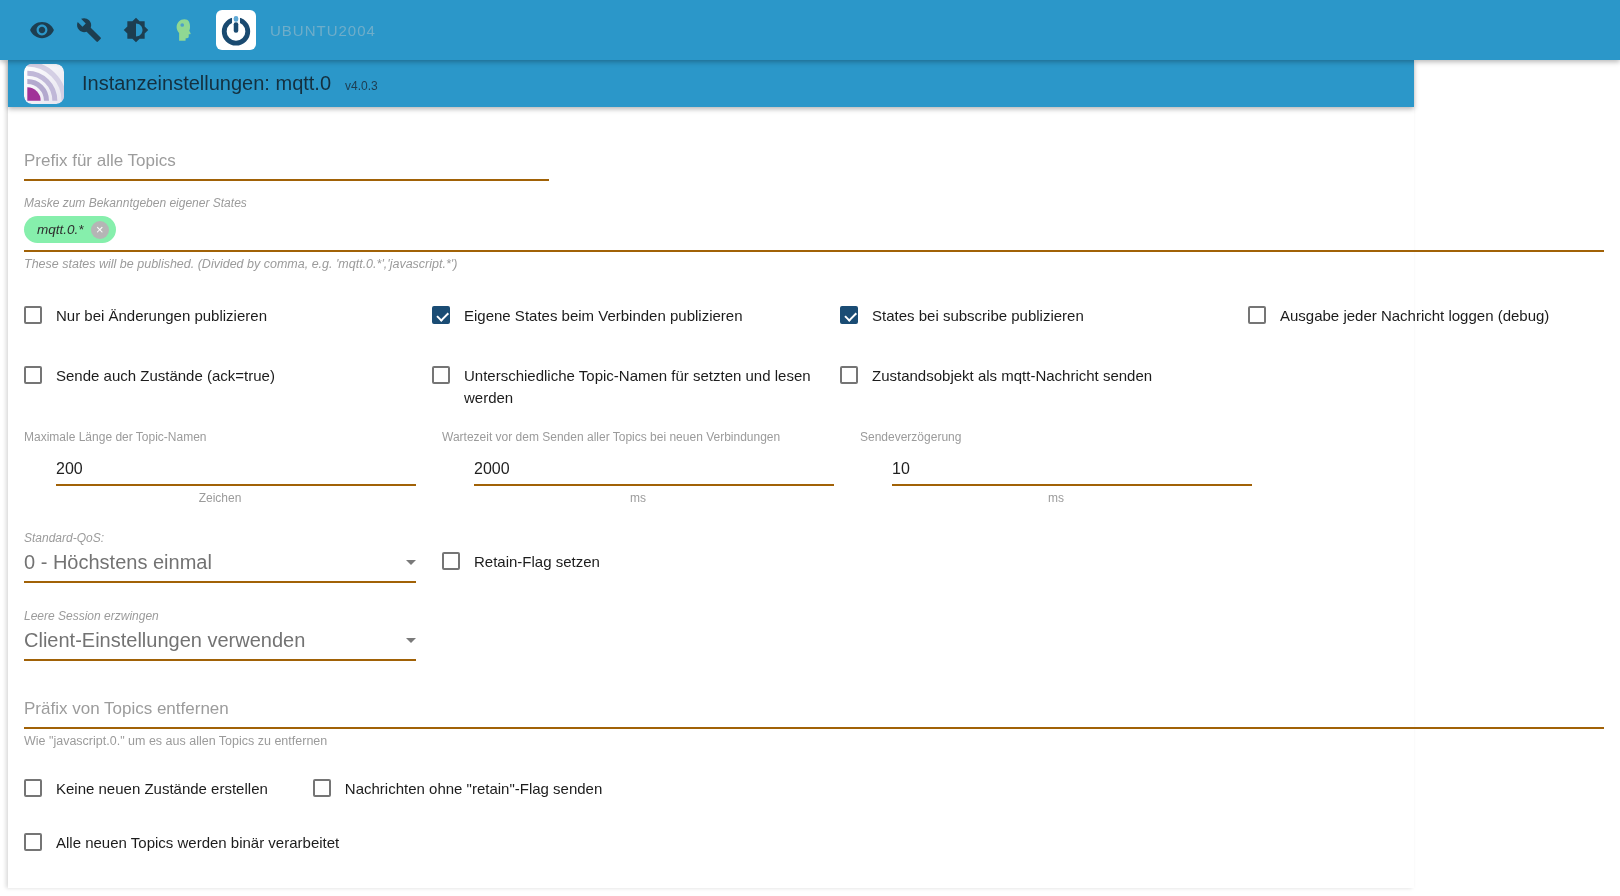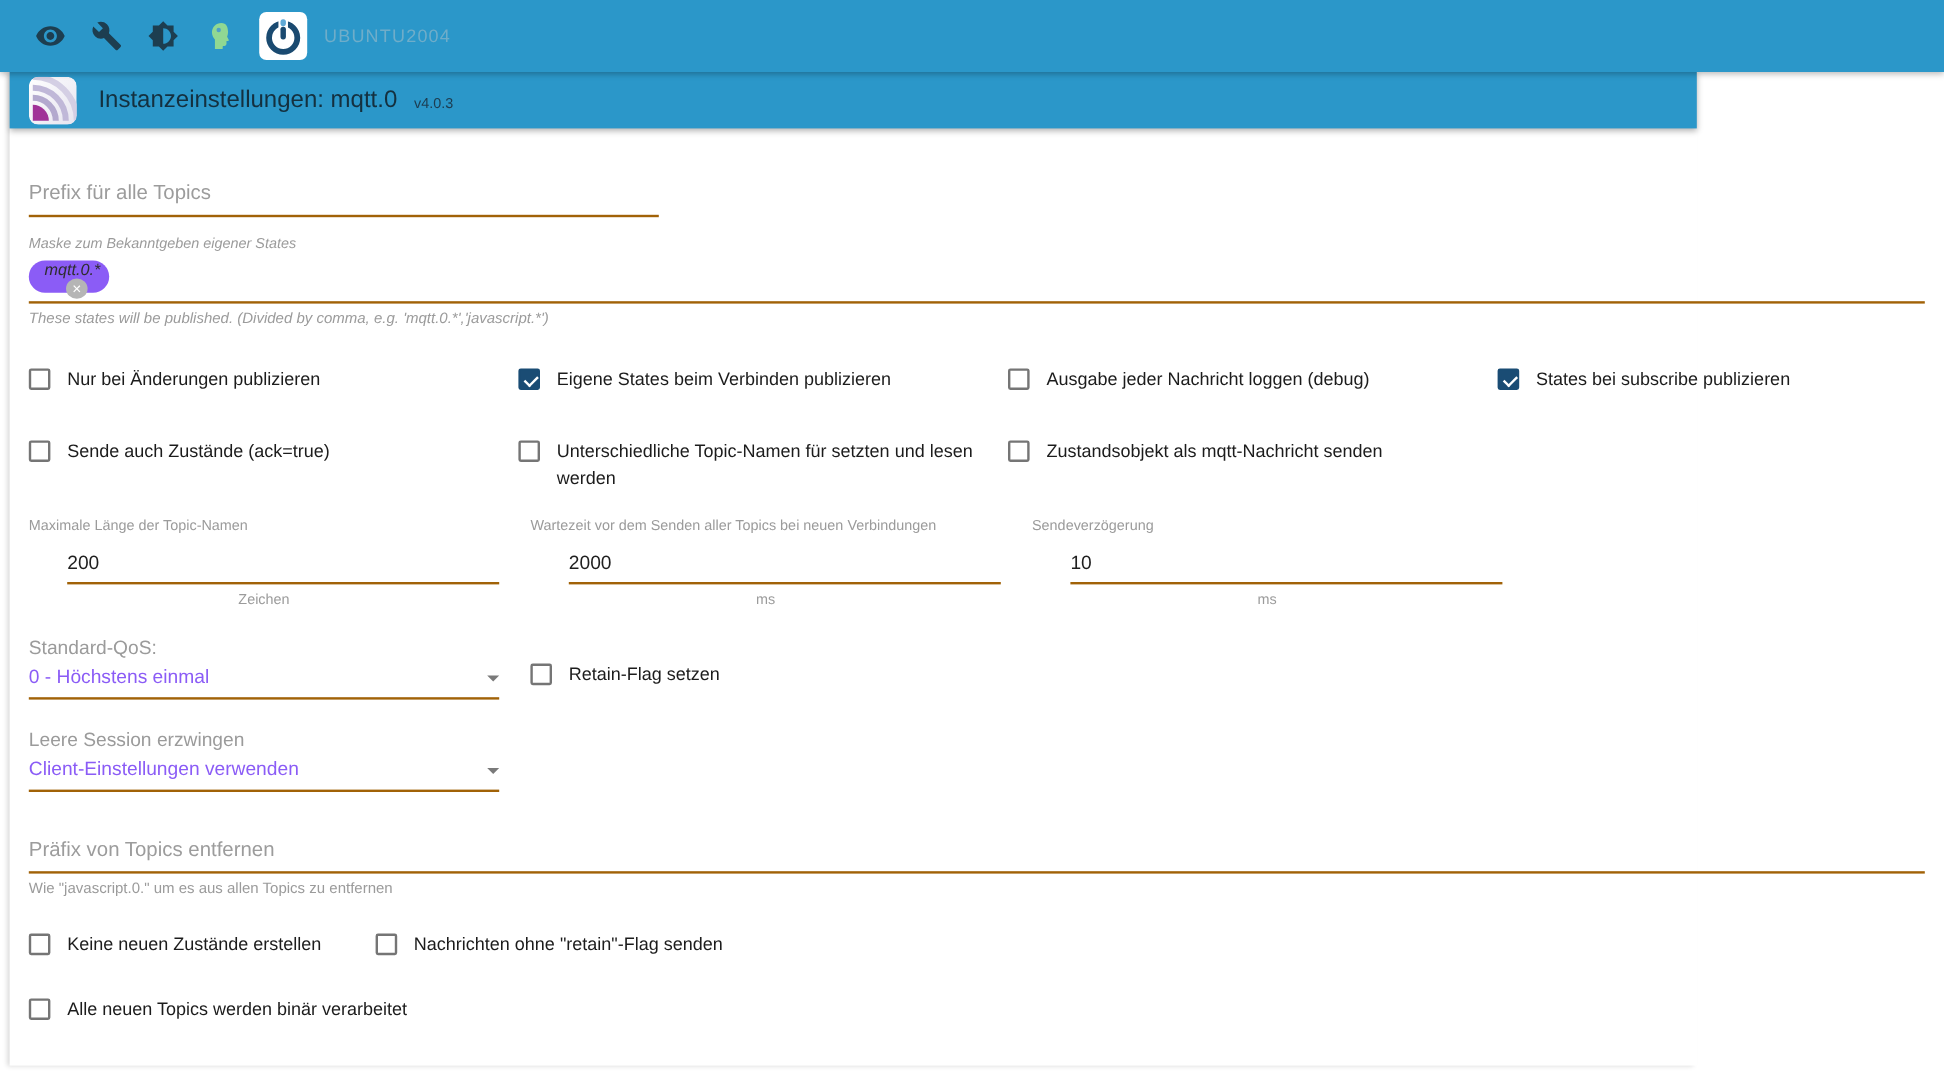--- a/index.html
+++ b/index.html
@@ -42,22 +42,22 @@
   .lbl-sm   { font-size:12px; color:#9b9b9b; }
   .helper   { font-size:12.5px; color:#9b9b9b; }
   .underl   { border-bottom:2px solid #a16207; }
 
   .big-input { margin-top:44px; width:525px; font-size:17px; color:#9c9c9c;
                padding-bottom:8px; }
   .big-input.full { width:1580px; }
 
   .mask-block { margin-top:15px;font-style:italic; }
   .chip-row { margin-top:6px; padding-bottom:7px; width:1580px; }
-  .chip { display:inline-flex; align-items:center; height:27px; background:#8b5cf6;
-          border-radius:14px; padding:0 7px 0 13px; font-size:13.5px; color:#2e2e2e;flex-direction:column; }
+  .chip { display:inline-flex; align-items:center; height:27px; background:#86efac;
+          border-radius:14px; padding:0 7px 0 13px; font-size:13.5px; color:#2e2e2e; }
   .chip-del { width:18px; height:18px; border-radius:50%; background:#b5b5b5;
               color:#fff; font-size:13px; line-height:17px; text-align:center;
               margin-left:7px; cursor:pointer; }
   .mask-block .helper { margin-top:5px; }
 
   
   .cb-grid { display:grid; grid-template-columns:408px 408px 408px 350px; }
   .cb-item { display:flex; align-items:flex-start; cursor:pointer; padding-right:26px; }
   .cb { width:18px; height:18px; border:2px solid #757575; border-radius:2px;
         flex:0 0 18px; margin-top:1px; position:relative; background:#fff; }
@@ -72,24 +72,24 @@
 
   
   .nf-grid { display:grid; grid-template-columns:418px 418px 418px; margin-top:22px; }
   .nfield { width:392px; }
   .nfield .flabel { height:30px; font-size:12px; color:#9b9b9b; line-height:1.25; }
   .fvalue { font-size:16px; color:#1f1f1f; padding-bottom:6px;margin-left:32px; }
   .funit  { font-size:12px; color:#9b9b9b; margin-top:5px;text-align:center; }
 
   .sel-row { display:grid; grid-template-columns:418px 418px; margin-top:26px; }
   .sfield { width:392px; cursor:pointer; }
-  .sfield .flabel { font-size:16px; color:#9b9b9b; }
+  .sfield .flabel { font-size:12px; color:#9b9b9b;font-style:italic; }
   .sel-line { display:flex; align-items:center; justify-content:space-between;
               padding-bottom:7px; margin-top:6px; }
-  .sel-value { font-size:16px; color:#8b5cf6; }
+  .sel-value { font-size:20px; color:#737373; }
   .caret { width:0; height:0; border-left:5px solid transparent;
            border-right:5px solid transparent; border-top:5.5px solid #7a7a7a; }
   .retain-wrap { padding-top:20px; }
 
   .remove-block { margin-top:38px; }
   .remove-block .helper { margin-top:5px; }
 
   .row3 { margin-top:30px; display:flex; }
   .row3 .cb-item { padding-right:45px; }
   .row4 { margin-top:32px; display:flex; }
@@ -171,26 +171,26 @@
     <div class="cb-grid row1">
       <div class="cb-item">
         <span class="cb"></span>
         <span class="cb-label">Nur bei Änderungen publizieren</span>
       </div>
       <div class="cb-item">
         <span class="cb checked"></span>
         <span class="cb-label">Eigene States beim Verbinden publizieren</span>
       </div>
       <div class="cb-item">
-        <span class="cb"></span>
-        <span class="cb-label">Ausgabe jeder Nachricht loggen (debug)</span>
-      </div>
-      <div class="cb-item">
         <span class="cb checked"></span>
         <span class="cb-label">States bei subscribe publizieren</span>
+      </div>
+      <div class="cb-item">
+        <span class="cb"></span>
+        <span class="cb-label">Ausgabe jeder Nachricht loggen (debug)</span>
       </div>
     </div>
 
     <div class="cb-grid row2">
       <div class="cb-item">
         <span class="cb"></span>
         <span class="cb-label">Sende auch Zustände (ack=true)</span>
       </div>
       <div class="cb-item">
         <span class="cb"></span>

